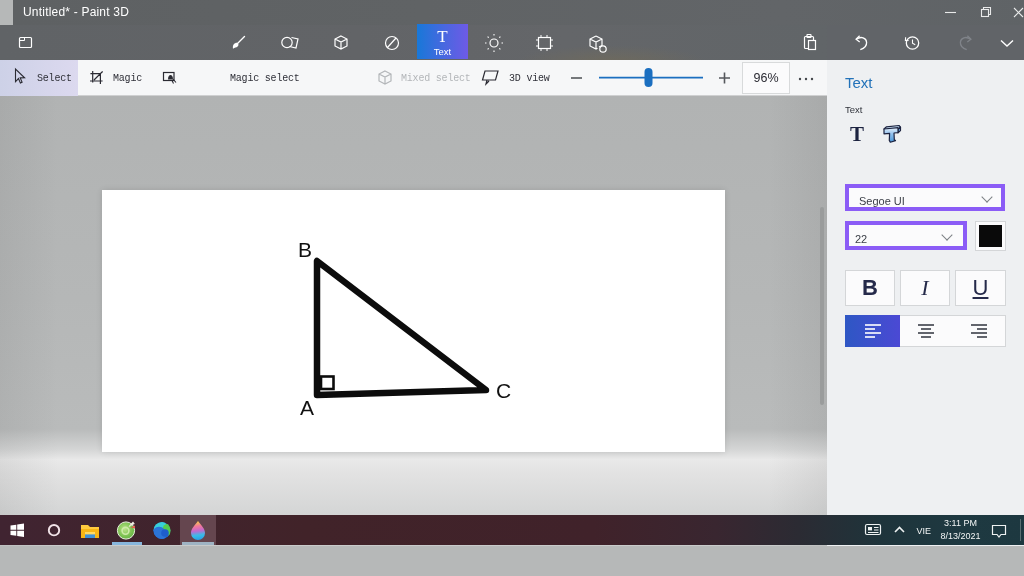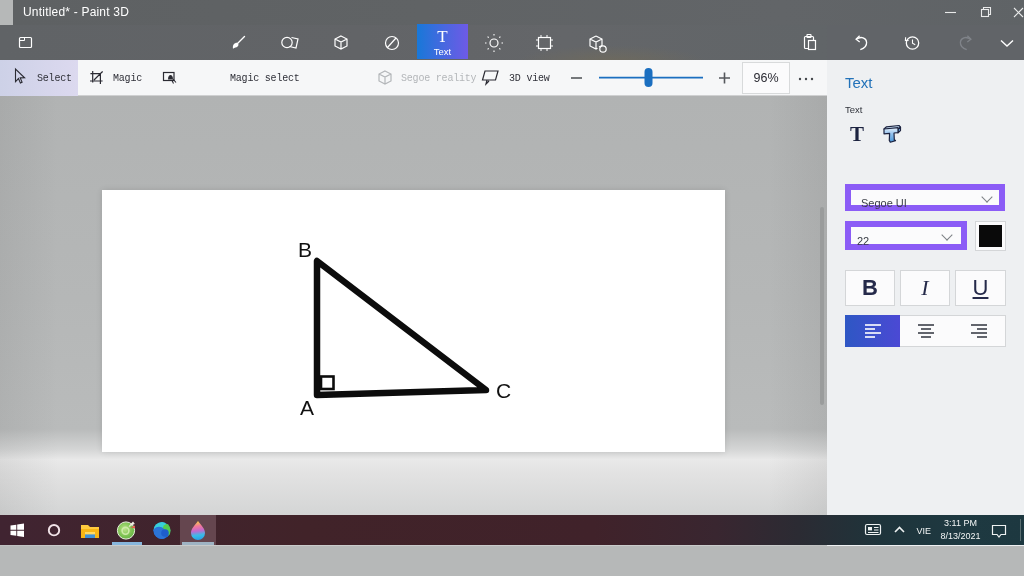--- a/index.html
+++ b/index.html
@@ -33,21 +33,21 @@
       linear-gradient(180deg,#b1b3b3 0%,#b5b7b7 45%,#b9bbbb 74%,#d4d5d5 78.5%,#e9e9e9 80.8%,#e2e2e2 84%,#c9cbcb 100%); }
   #canvas { left:102px; top:94px; width:623px; height:262px; background:#ffffff; box-shadow:0 0 6px rgba(0,0,0,.12); }
   #vscroll { left:820px; top:111px; width:4px; height:198px; background:#9a9c9c; border-radius:2px;}
   #hscroll { left:244px; top:441px; width:327px; height:3px; background:#9a9c9c; border-radius:2px;}
   .vlabel { position:absolute; color:#111111; font-size:21px; }
 
   
   #panel { left:827px; top:60px; width:197px; height:486px; background:#eef0f2; }
   #panelTitle { left:18px; top:14px; font-size:15px; color:#2272b9; }
   #panelSub { left:18px; top:44px; font-size:9.5px; color:#30333b; }
-  .dd { position:absolute; background:#fbfbfc; border:6px solid #8b5cf6; color:#3a3e46; font-size:11px; }
+  .dd { position:absolute; background:#fbfbfc; border:4px solid #8b5cf6; color:#3a3e46; font-size:11px; }
   .chev { position:absolute; width:8px; height:8px; border-right:1.6px solid #7c8085; border-bottom:1.6px solid #7c8085; transform:rotate(45deg); }
   .fbtn { position:absolute; background:#fbfbfc; border:1px solid #d4d6d8; color:#252a4a; text-align:center; }
 
   
   #taskbar { left:0; top:515px; width:1024px; height:30px;
     background:linear-gradient(90deg,#402431 0%,#412329 30%,#40222a 58%,#392630 70%,#2b2b33 78%,#1e343b 86%,#1e3941 94%,#1d3840 100%); }
   .tbtile { position:absolute; top:0; width:36px; height:30px; }
   .underline { position:absolute; top:27px; height:3px; }
 </style>
 </head>
@@ -152,21 +152,21 @@
       <rect x="742.5" y="2.5" width="47" height="31" fill="#fbfbfc" stroke="#d8dadb"></rect>
       <text x="766" y="22" font-size="12.5" fill="#2b2b33" text-anchor="middle" font-family="Liberation Sans">96%</text>
 
       <circle cx="800" cy="19" r="1.2" fill="#44474b"></circle>
         <circle cx="806" cy="19" r="1.2" fill="#44474b"></circle>
         <circle cx="812" cy="19" r="1.2" fill="#44474b"></circle>
     </svg>
     <span class="rlabel" style="left:37px;">Select</span>
     <span class="rlabel" style="left:113px;">Magic</span>
     <span class="rlabel" style="left:187px;padding-left:43px;">Magic select</span>
-    <span class="rlabel rgray" style="left:401px;">Segoe reality</span>
+    <span class="rlabel rgray" style="left:401px;">Mixed select</span>
     <span class="rlabel" style="left:509px;">3D view</span>
   </div>
 
   <div class="abs" id="workspace">
     <div class="abs" id="canvas"></div>
     <svg class="abs" style="left:102px;top:94px" width="623" height="262" viewBox="0 0 623 262">
       <path d="M215 167 L215 301 L384 296 Z" transform="translate(0,-96)" fill="none" stroke="#0c0c0c" stroke-width="6.5" stroke-linejoin="round" stroke-linecap="round"></path>
       <rect x="219" y="186.5" width="12.5" height="12.5" fill="none" stroke="#0c0c0c" stroke-width="2.6"></rect>
     </svg>
     <span class="vlabel" style="left:298px;top:141.5px;">B</span>

